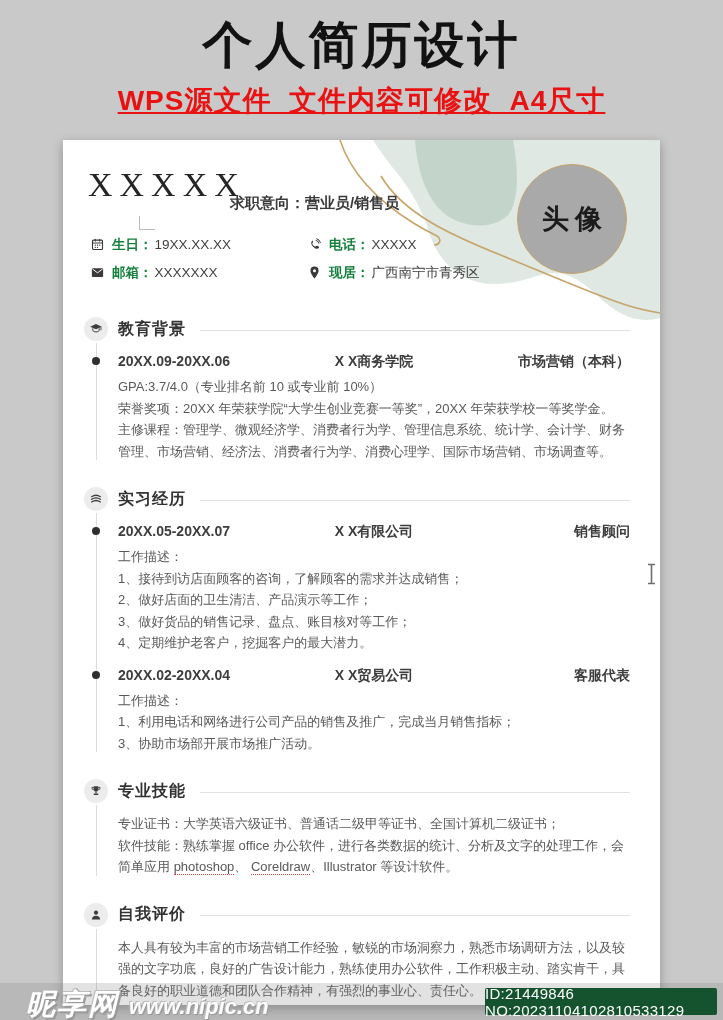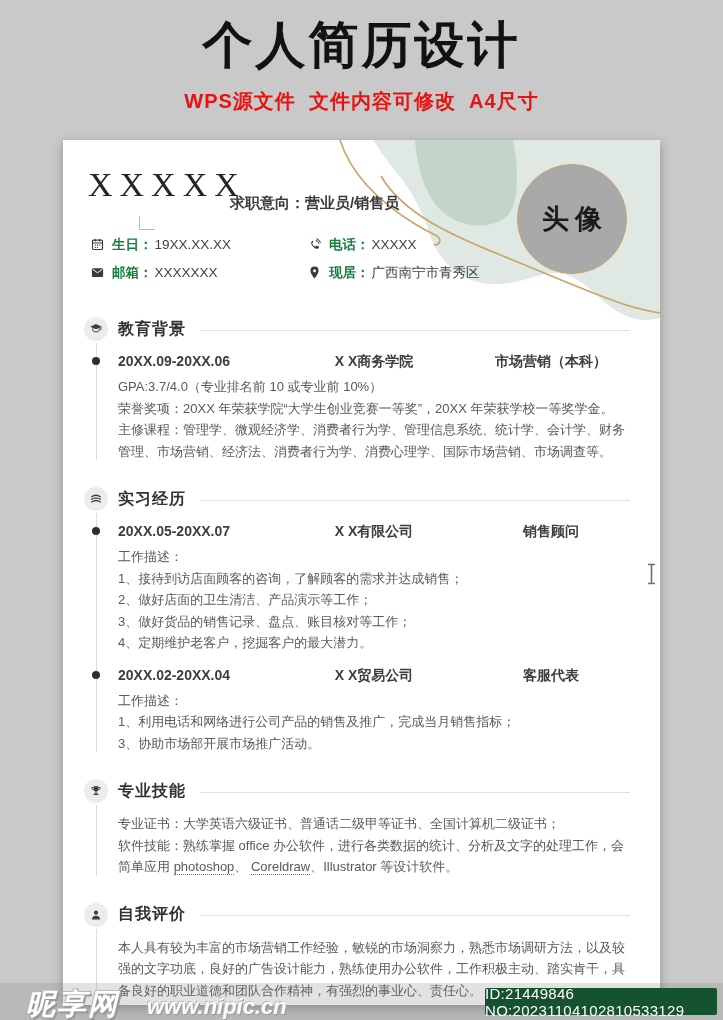--- a/index.html
+++ b/index.html
@@ -12,22 +12,22 @@
   }
   .stage { position:absolute; inset:0; width:723px; height:1020px; }
 
   
   .banner { position:absolute; top:0; left:0; right:0; height:140px; text-align:center; }
   .banner-title {
     margin-top:14px; font-size:50px; line-height:62px; font-weight:bold;
     color:#121212; letter-spacing:3px;
   }
   .banner-sub {
-    margin-top:6px; font-size:20px; line-height:38px; font-weight:bold;
-    color:#e91212; white-space:pre; letter-spacing:1px;
+    margin-top:6px; font-size:28px; line-height:38px; font-weight:bold;
+    color:#e91212; white-space:pre; letter-spacing:1px;text-decoration:underline;
   }
 
   
   .page {
     position:absolute; left:63px; top:140px; width:597px; height:865px;
     background:#ffffff; box-shadow:0 3px 10px rgba(0,0,0,0.28);
   }
   .deco { position:absolute; top:0; left:0; width:597px; height:200px; z-index:1; }
   .avatar {
     position:absolute; left:454px; top:24px; width:110px; height:110px;
@@ -76,41 +76,41 @@
 
   .entry-row {
     position:relative; display:grid; grid-template-columns:158px 1fr 158px;
     font-size:14px; font-weight:bold; color:#3d3d3d; line-height:20px;
   }
   .entry-row::before {
     content:""; position:absolute; left:-26px; top:6px; width:8px; height:8px;
     border-radius:50%; background:#2e2e2e; z-index:2;
   }
   .entry-row .org { text-align:center; }
-  .entry-row .role { text-align:center; }
+  .entry-row .role { text-align:right; }
   .entry-row.second { margin-top:11px; }
 
   .desc { margin-top:5px; font-size:13px; color:#595959; line-height:21.5px; }
   .squiggle { border-bottom:1.5px dotted #d64541; }
 
   
   .ibeam { position:absolute; left:583px; top:423px; z-index:4; opacity:0.8; }
 
   
   .footer {
     position:absolute; left:0; right:0; bottom:0; height:37px;
     background:rgba(125,125,125,0.22); z-index:10;
   }
   .logo { position:absolute; left:26px; top:2px; display:flex; align-items:baseline; }
   .logo-cn {
     font-size:29px; font-weight:bold; font-style:italic; color:#ffffff; letter-spacing:2px;
     text-shadow:2px 2px 0 #9a9a9a, -1px -1px 0 #bdbdbd, 1px -1px 0 #a8a8a8, -1px 1px 0 #a8a8a8;
   }
   .logo-url {
-    margin-left:28px; font-size:22px; font-weight:bold; font-style:italic; color:#fdfdfd;
+    margin-left:10px; font-size:22px; font-weight:bold; font-style:italic; color:#fdfdfd;
     text-shadow:1px 1px 0 #9a9a9a, -1px -1px 0 #bdbdbd;
   }
   .id-box {
     position:absolute; right:6px; top:5px; width:232px; height:27px;
     background:#14532d; border-radius:2px; color:#ffffff; font-size:15px;
     display:flex; align-items:center; justify-content:center; letter-spacing:0.3px;
   }
 </style>
 </head>
 <body>

